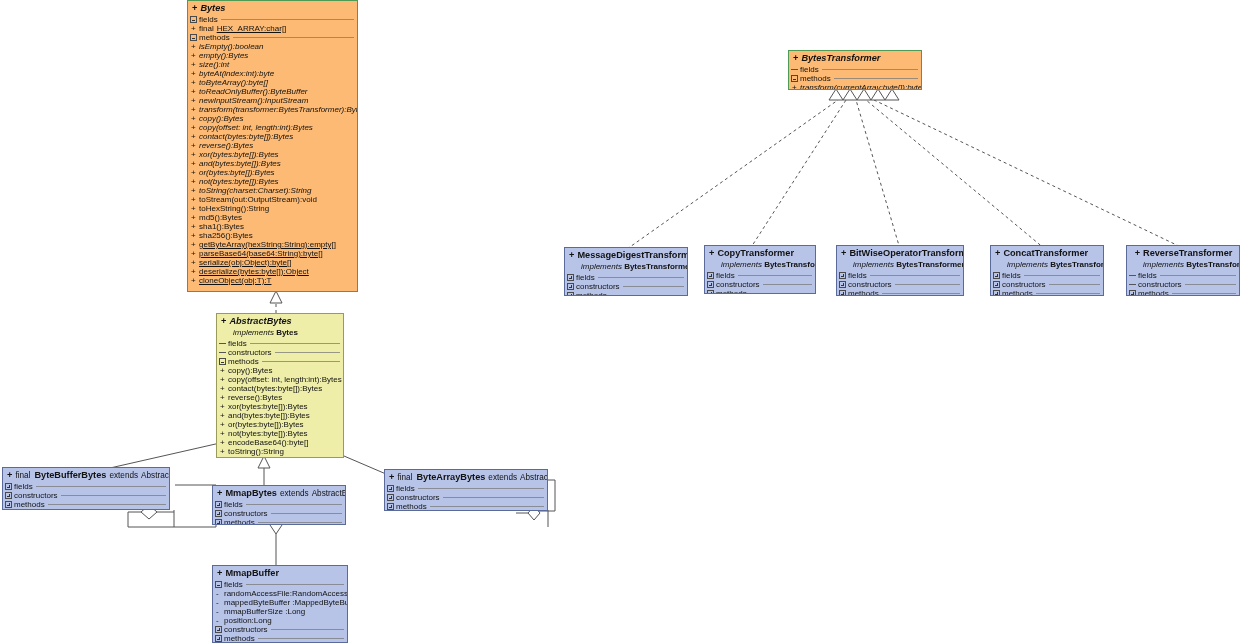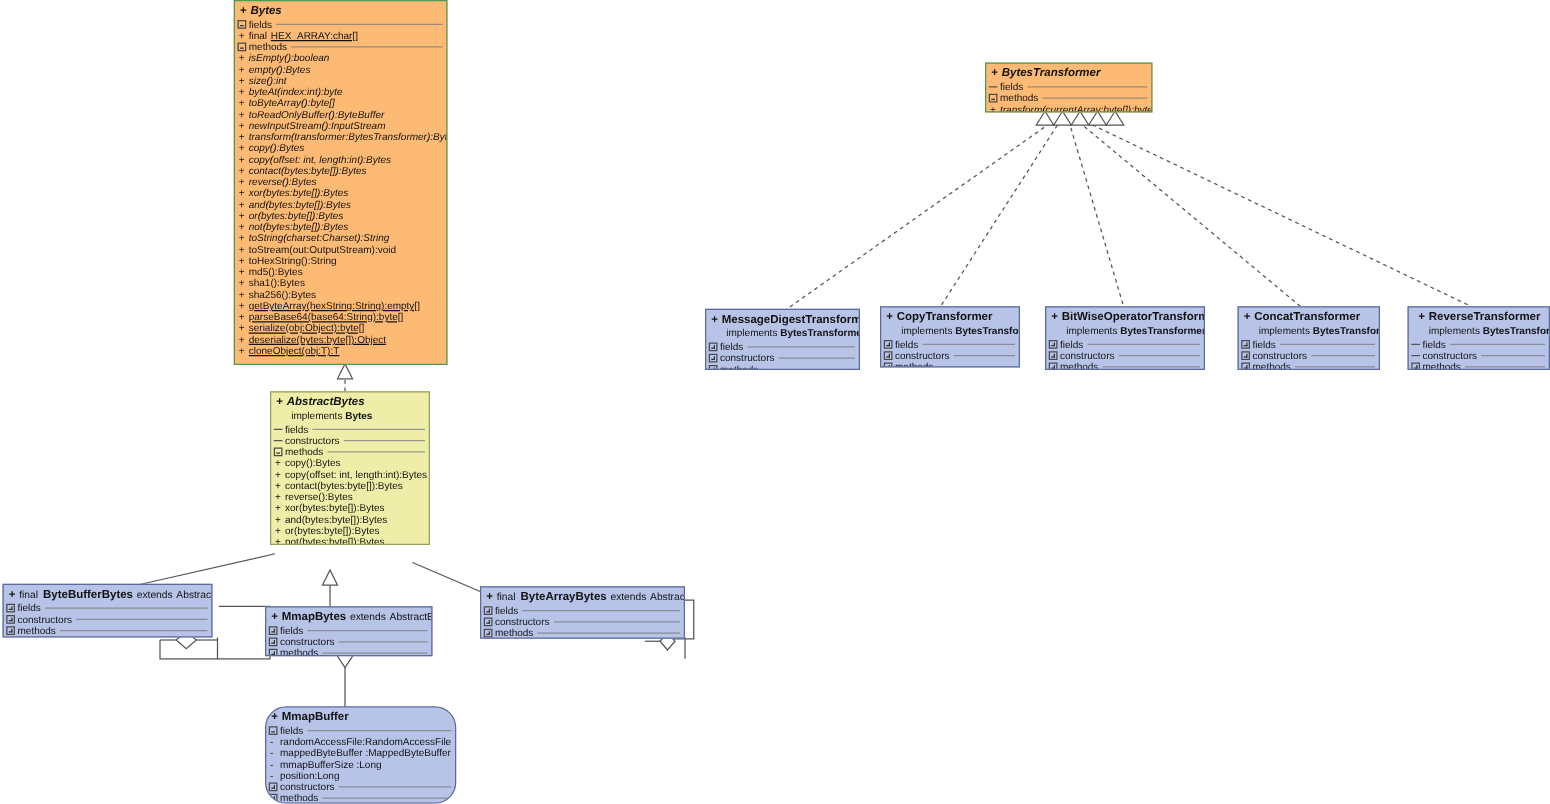--- a/index.html
+++ b/index.html
@@ -33,21 +33,21 @@
     white-space:nowrap;
   }
   .title .plus{font-weight:bold;font-style:normal;margin-right:3px;}
   .title .nm{font-weight:bold;}
   .title.italic .nm{font-style:italic;}
   .title .ext{font-weight:normal;font-size:8.2px;margin-left:3px;}
   .subtitle{
     padding:0 3px 2px 16px;
     font-size:8px;line-height:9px;white-space:nowrap;
   }
-  .subtitle .kw{}
+  .subtitle .kw{font-style:italic;}
   .subtitle .tgt{font-weight:bold;}
 
   
   .section{
     display:flex;align-items:center;
     padding:0 3px 0 2px;
     height:9px;
     white-space:nowrap;
   }
   .section .tog{
@@ -258,21 +258,21 @@
           <span class="vis">+</span>
           <span class="sig">deserialize(bytes:byte[]):Object</span>
         </div>
         <div class="member stat">
           <span class="vis">+</span>
           <span class="sig">cloneObject(obj:T):T</span>
         </div>
       </div>
   </div>
 
-  <div class="uml yellow" id="box-abstract" style="left:216px;top:313px;width:128px;height:123px;">
+  <div class="uml yellow" id="box-abstract" style="left:216px;top:313px;width:128px;height:145px;">
     <div class="title italic">
       <span class="plus">+</span><span class="nm">AbstractBytes</span>
     </div>
     <div class="subtitle">
       <span class="kw">implements</span>
       <span class="tgt">Bytes</span>
     </div>
     <div class="section">
       <span class="tog none"></span>
       <span class="lbl">fields</span>
@@ -388,21 +388,21 @@
       <span class="lbl">constructors</span>
       <span class="rule"></span>
     </div>
     <div class="section">
       <span class="tog plus"></span>
       <span class="lbl">methods</span>
       <span class="rule"></span>
     </div>
   </div>
 
-  <div class="uml blue" id="box-mmapbuffer" style="left:212px;top:565px;width:153px;height:78px;border-radius:17px;">
+  <div class="uml blue" id="box-mmapbuffer" style="left:212px;top:565px;width:136px;height:78px;">
     <div class="title">
       <span class="plus">+</span><span class="nm">MmapBuffer</span>
     </div>
     <div class="section">
       <span class="tog"></span>
       <span class="lbl">fields</span>
       <span class="rule"></span>
     </div>
     <div id="mmapbuffer-fields">
         <div class="member">

